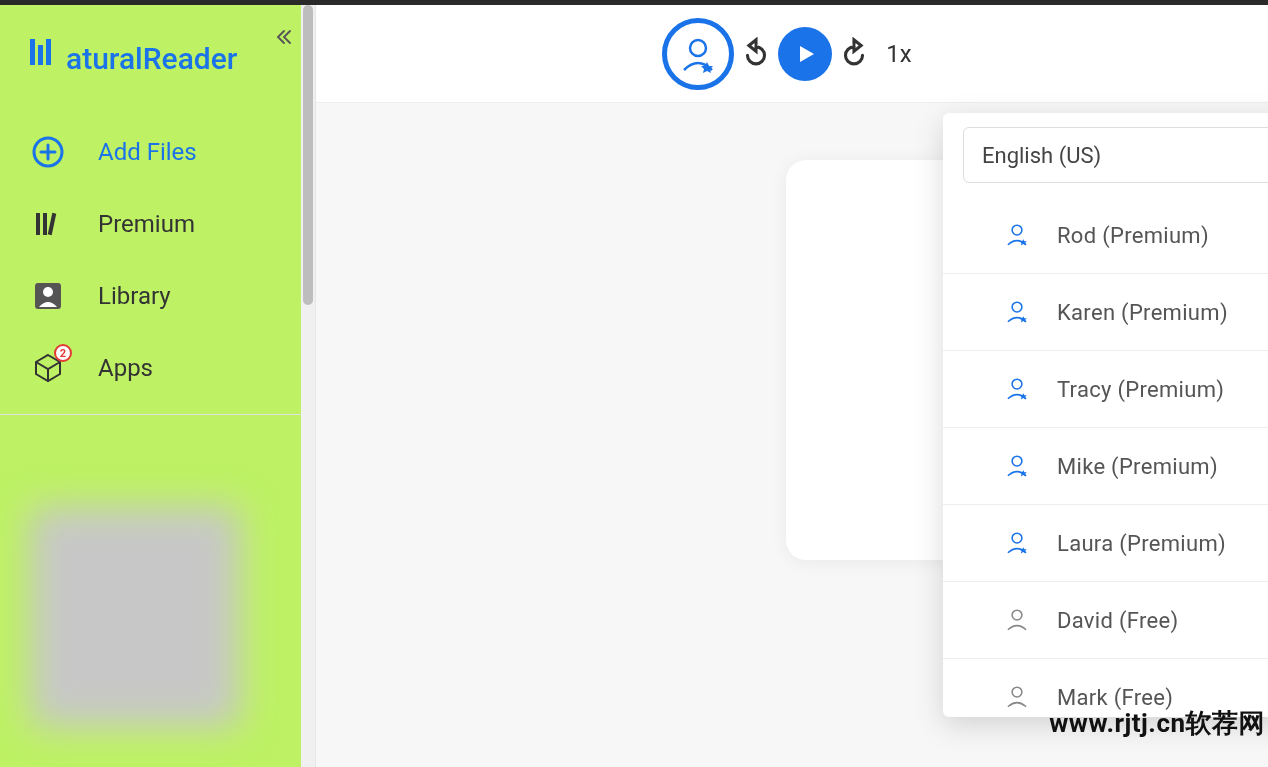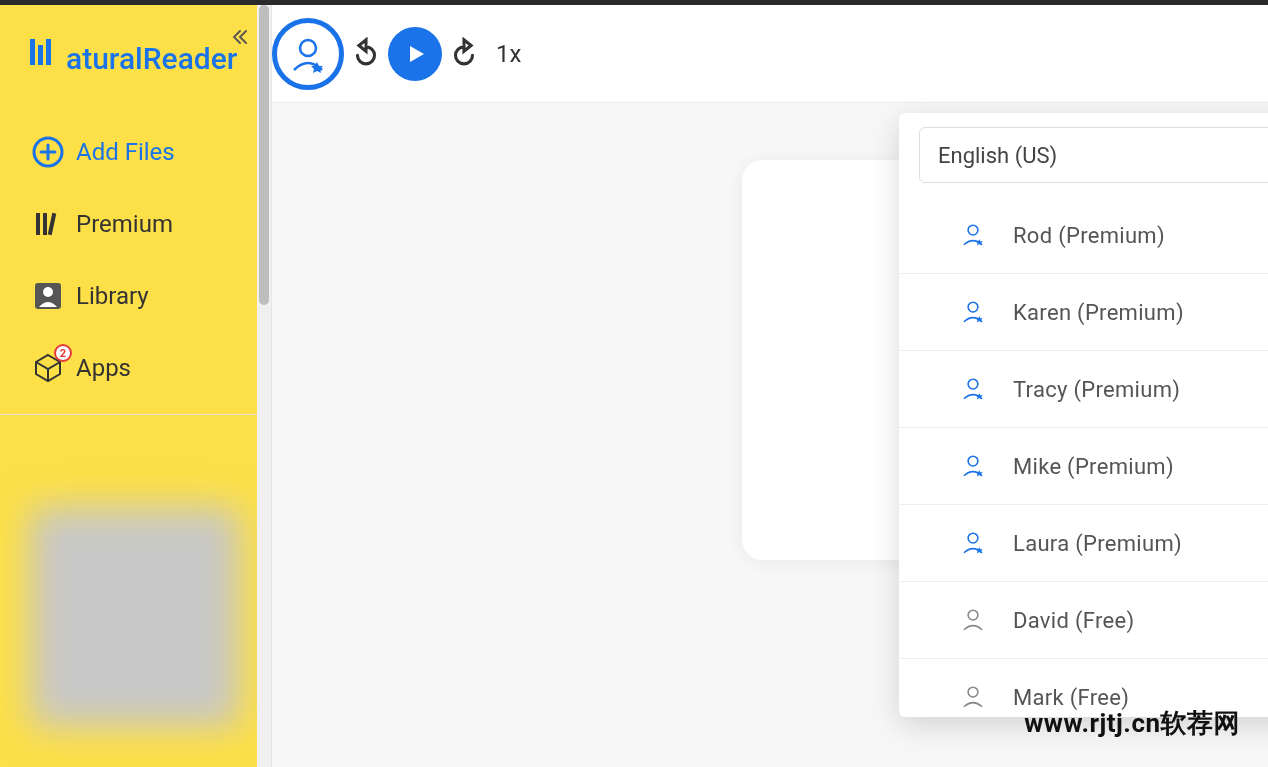--- a/index.html
+++ b/index.html
@@ -1,49 +1,49 @@
 <!DOCTYPE html>
 <html><head>
 <meta charset="utf-8">
 <style>
   * { box-sizing: border-box; margin: 0; padding: 0; }
   html, body { width: 1268px; height: 767px; font-family: -apple-system, BlinkMacSystemFont, "Segoe UI", Roboto, Arial, sans-serif; background: #fff; overflow: hidden; }
   .top-dark { position: absolute; top: 0; left: 0; right: 0; height: 5px; background: #2a2a2a; }
   .app { position: relative; display: flex; width: 100%; height: 100%; padding-top: 5px; }
-  .sidebar { width: 272px; height: 100%; background: #fde047; border-right: 1px solid #e6e6e6; position: relative; }
+  .sidebar { width: 316px; height: 100%; background: #bef264; border-right: 1px solid #e6e6e6; position: relative; }
   .sidebar-scroll { position: absolute; right: 0; top: 0; width: 14px; height: 100%; background: #f0f0f0; }
   .sidebar-scroll-thumb { width: 10px; margin: 0 2px; background: #bdbdbd; border-radius: 5px; position: absolute; top: 0; height: 300px; }
   .collapse-btn { position: absolute; top: 22px; right: 22px; color: #555; font-size: 20px; cursor: pointer; }
   .logo { display: flex; align-items: baseline; margin: 28px 0 40px 28px; color: #1A73E8; font-size: 30px; font-weight: 500; }
   .logo-mark { display: inline-flex; margin-right: 2px; }
   .nav { display: flex; flex-direction: column; }
-  .nav-item { display: flex; align-items: center; gap: 10px; padding: 18px 30px; font-size: 24px; color: #333; cursor: pointer; }
+  .nav-item { display: flex; align-items: center; gap: 32px; padding: 18px 30px; font-size: 24px; color: #333; cursor: pointer; }
   .nav-item.blue { color: #1A73E8; }
   .icon-box { width: 36px; height: 36px; display: flex; align-items: center; justify-content: center; position: relative; flex-shrink: 0; }
   .divider { height: 1px; background: #e0e0e0; margin-top: 10px; }
   .blur-block { position: absolute; left: 30px; bottom: 40px; width: 210px; height: 220px; background: #c7c7c7; filter: blur(18px); border-radius: 8px; }
   .main { flex: 1; position: relative; background: #f7f7f7; }
-  .toolbar { position: absolute; top: 0; left: 0; right: 0; height: 98px; background: #fff; display: flex; align-items: center; border-bottom: 1px solid #eee; }
+  .toolbar { position: absolute; top: 0; left: 0; right: 0; height: 98px; background: #fff; display: flex; align-items: center; justify-content: center; border-bottom: 1px solid #eee; }
   .tool-btn { width: 44px; height: 44px; display: flex; align-items: center; justify-content: center; color: #333; cursor: pointer; }
   .play-btn { width: 54px; height: 54px; border-radius: 50%; background: #1A73E8; display: flex; align-items: center; justify-content: center; color: #fff; cursor: pointer; }
   .voice-btn-outer { width:72px; height:72px; border-radius:50%; border:5px solid #1A73E8; display:flex; align-items:center; justify-content:center; position:relative; }
   .voice-btn-outer:before { content:''; position:absolute; inset:-3px; border-radius:50%; box-shadow: 0 0 0 2px rgba(26,115,232,0.15); }
   .speed { font-size: 24px; color: #333; cursor: pointer; padding: 0 10px; }
   .content-card { position: absolute; top: 155px; left: 470px; width: 720px; height: 400px; background: #fff; border-radius: 20px; box-shadow: 0 2px 18px rgba(0,0,0,0.06); }
   .dropdown-panel { position: absolute; top: 108px; left: 627px; width: 578px; background: #fff; border-radius: 6px; box-shadow: 0 8px 30px rgba(0,0,0,0.15); }
   .dropdown-header { display: flex; align-items: center; gap: 10px; padding: 14px 16px 14px 20px; }
   .lang-select { flex: 1; height: 56px; border: 1px solid #ddd; border-radius: 6px; display: flex; align-items: center; justify-content: space-between; padding: 0 18px; font-size: 22px; color: #444; cursor: pointer; }
   .voice-list { max-height: 520px; overflow-y: auto; position: relative; }
   .voice-list::-webkit-scrollbar { width: 16px; }
   .voice-list::-webkit-scrollbar-thumb { background:#bdbdbd; border-radius:8px; }
   .voice-list::-webkit-scrollbar-track { background:#f0f0f0; }
   .voice-row { display: flex; align-items: center; gap: 22px; padding: 20px 30px 20px 56px; border-bottom: 1px solid #eee; cursor: pointer; }
   .voice-row:last-child { border-bottom: none; }
   .voice-label { flex: 1; font-size: 22px; color: #555; letter-spacing: 0.3px; }
-  .watermark { position: absolute; bottom: 26px; right: 28px; font-size: 26px; font-weight: 700; color: #111; letter-spacing: 0.5px; }
+  .watermark { position: absolute; bottom: 26px; right: 3px; font-size: 26px; font-weight: 700; color: #111; letter-spacing: 0.5px; }
   .badge { position: absolute; top: -6px; right: -6px; width: 18px; height: 18px; border-radius: 50%; background: #fff; border: 2px solid #e53935; color: #e53935; font-size: 11px; font-weight: bold; display: flex; align-items: center; justify-content: center; }
 </style>
 </head>
 <body>
 
 <div class="top-dark"></div>
 <div class="app">
 
   <aside class="sidebar">
     <div class="collapse-btn">

